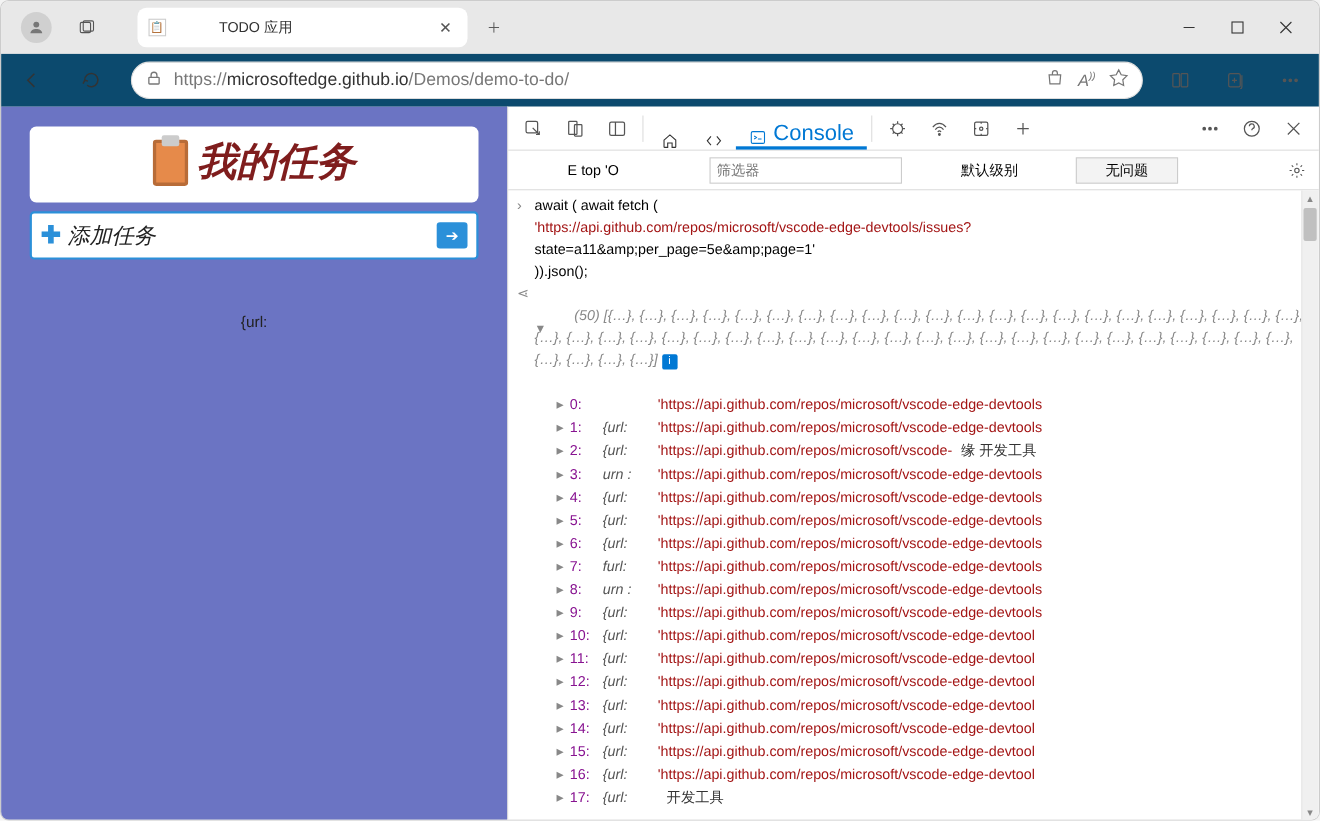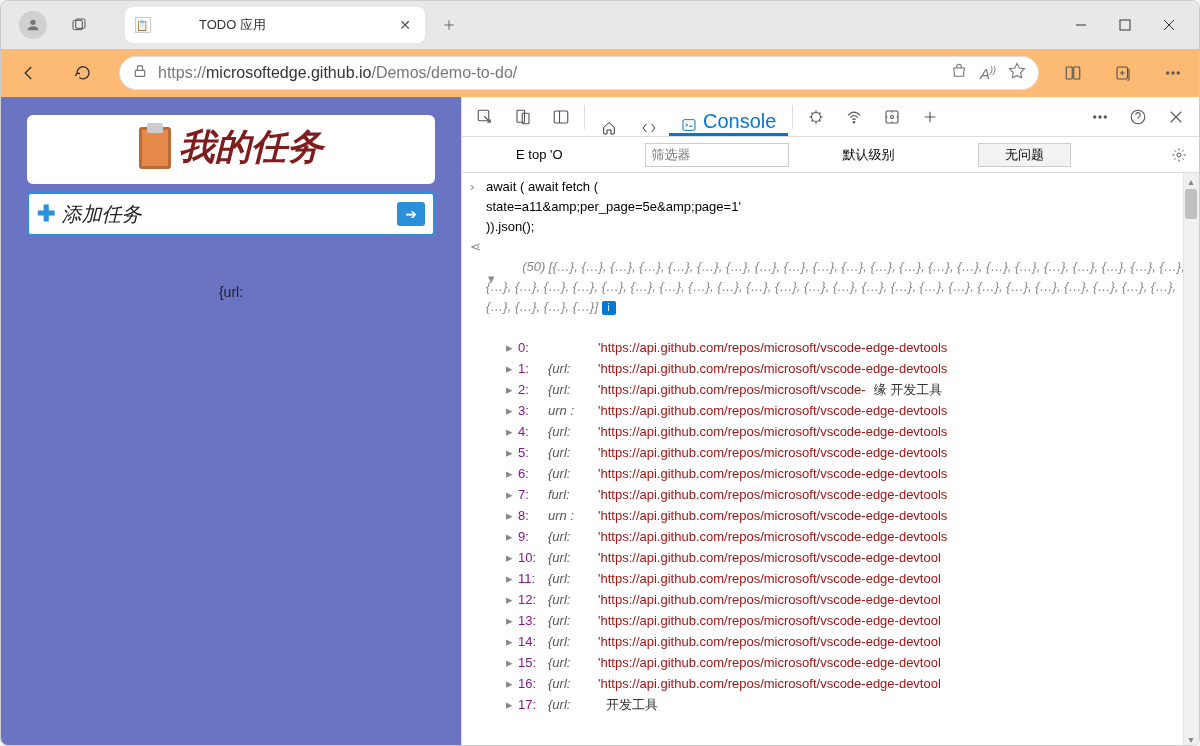--- a/index.html
+++ b/index.html
@@ -14,21 +14,21 @@
 .tab { background:#fff; height:36px; border-radius:8px; display:flex; align-items:center; padding:0 10px; margin-left:24px; width:300px; }
 .tab-favicon { width:16px; height:16px; background:#fff; border:1px solid #ccc; margin-right:8px; display:flex;align-items:center;justify-content:center;font-size:10px;}
 .tab-title { flex:1; font-size:13px; color:#333;margin-left:40px; }
 .tab-close { width:20px; text-align:center; color:#555; font-size:14px; cursor:pointer; }
 .new-tab { width:32px; height:32px; display:flex; align-items:center; justify-content:center; margin-left:8px; cursor:pointer; }
 .titlebar-spacer { flex:1; }
 .win-btn { width:44px; height:32px; display:flex; align-items:center; justify-content:center; }
 .win-btn svg { width:12px; height:12px; stroke:#333; fill:none; stroke-width:1; }
 
 
-.addrbar { height:48px; background:#fdba74; display:flex; align-items:center; padding:0 10px; gap:18px; }
+.addrbar { height:48px; background:#0c4a6e; display:flex; align-items:center; padding:0 10px; gap:18px; }
 .nav-btn { width:36px; height:36px; display:flex; align-items:center; justify-content:center; border-radius:4px; }
 .nav-btn svg { width:18px; height:18px; stroke:#333; fill:none; stroke-width:1.8; }
 .omnibox { flex:1; height:34px; background:#fff; border-radius:17px; display:flex; align-items:center; padding:0 12px; border:1px solid #ddd; }
 .omnibox .lock { margin-right:10px; }
 .omnibox .url { flex:1; font-size:16px; color:#777; }
 .omnibox .url .host { color:#333; }
 .omnibox-icons { display:flex; gap:12px; align-items:center; }
 .addr-icon { width:32px; height:32px; display:flex; align-items:center; justify-content:center; }
 .addr-icon svg { width:18px; height:18px; stroke:#555; fill:none; stroke-width:1.5; }
 
@@ -52,21 +52,21 @@
 .dt-tab-btn { width:38px; height:38px; display:flex; align-items:center; justify-content:center; }
 .dt-tab-btn svg { width:18px; height:18px; stroke:#555; fill:none; stroke-width:1.5; }
 .dt-sep { width:1px; height:24px; background:#ddd; margin:0 4px; }
 .dt-tab { height:38px; display:flex; align-items:flex-end; padding:0 12px; gap:6px; font-size:20px; color:#333; }
 .dt-tab.active { border-bottom:3px solid #0078d4; color:#0078d4; }
 .dt-tab svg { width:16px; height:16px; stroke:currentColor; fill:none; stroke-width:1.5; }
 .dt-spacer { flex:1; }
 
 .dt-filter { height:36px; border-bottom:1px solid #ddd; display:flex; align-items:center; padding:0 8px; gap:8px; font-size:13px; }
 .dt-filter-item { padding:2px 6px;margin-left:40px; }
-.filter-input { border:1px solid #ccc; height:24px; width:144px; padding:0 6px; font-size:13px; }
+.filter-input { border:1px solid #ccc; height:24px; width:175px; padding:0 6px; font-size:13px; }
 .no-issues { border:1px solid #ccc; background:#f3f3f3; padding:2px 26px; font-size:13px; }
 .gear-btn { width:24px; height:24px; display:flex; align-items:center; justify-content:center; }
 
 .console { flex:1; overflow:auto; font-family: Consolas, monospace; font-size:13px; padding:4px 0 4px 8px; position:relative; }
 .console-line { display:flex; align-items:flex-start; line-height:20px; }
 .prompt { color:#888; width:16px; flex-shrink:0; }
 .code { white-space:pre-wrap; }
 .str { color:#a31515; }
 .info-badge { display:inline-block; width:14px; height:14px; background:#0078d4; color:#fff; border-radius:2px; font-size:10px; text-align:center; line-height:14px; font-style:normal; }
 .entry { display:flex; padding-left:36px; line-height:21px; }
@@ -291,20 +291,24 @@
         </span>
     </div>
 
     <div class="console">
       <div class="console-line">
         <span class="prompt">›</span>
         <span class="code"><span>await ( await fetch (</span></span>
       </div>
       <div class="console-line">
           <span class="prompt"></span>
+          <span class="code str">'https://api.github.com/repos/microsoft/vscode-edge-devtools/issues?</span>
+        </div>
+      <div class="console-line">
+          <span class="prompt"></span>
           <span class="code">state=a11&amp;amp;per_page=5e&amp;amp;page=1'</span>
         </div>
       <div class="console-line">
           <span class="prompt"></span>
           <span class="code">)).json();</span>
         </div>
       <div class="console-line" style="position: relative;">
         <span class="prompt">⋖</span>
         <span style="position: absolute; left: 18px; color: rgb(136, 136, 136); margin-top: 32px;">▾</span>
           <span class="code" style="font-style:italic;color:#888;">

